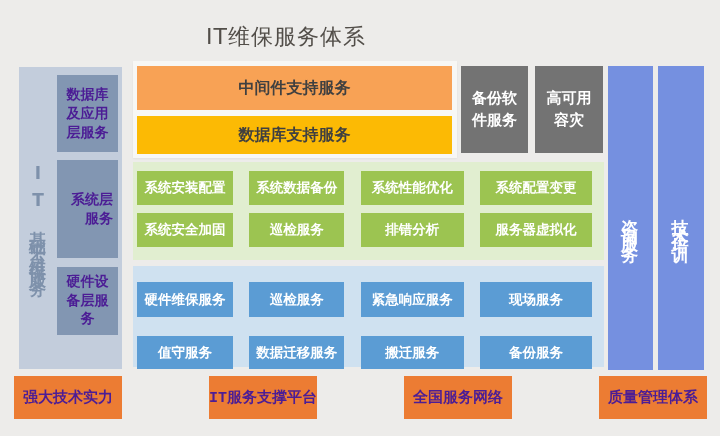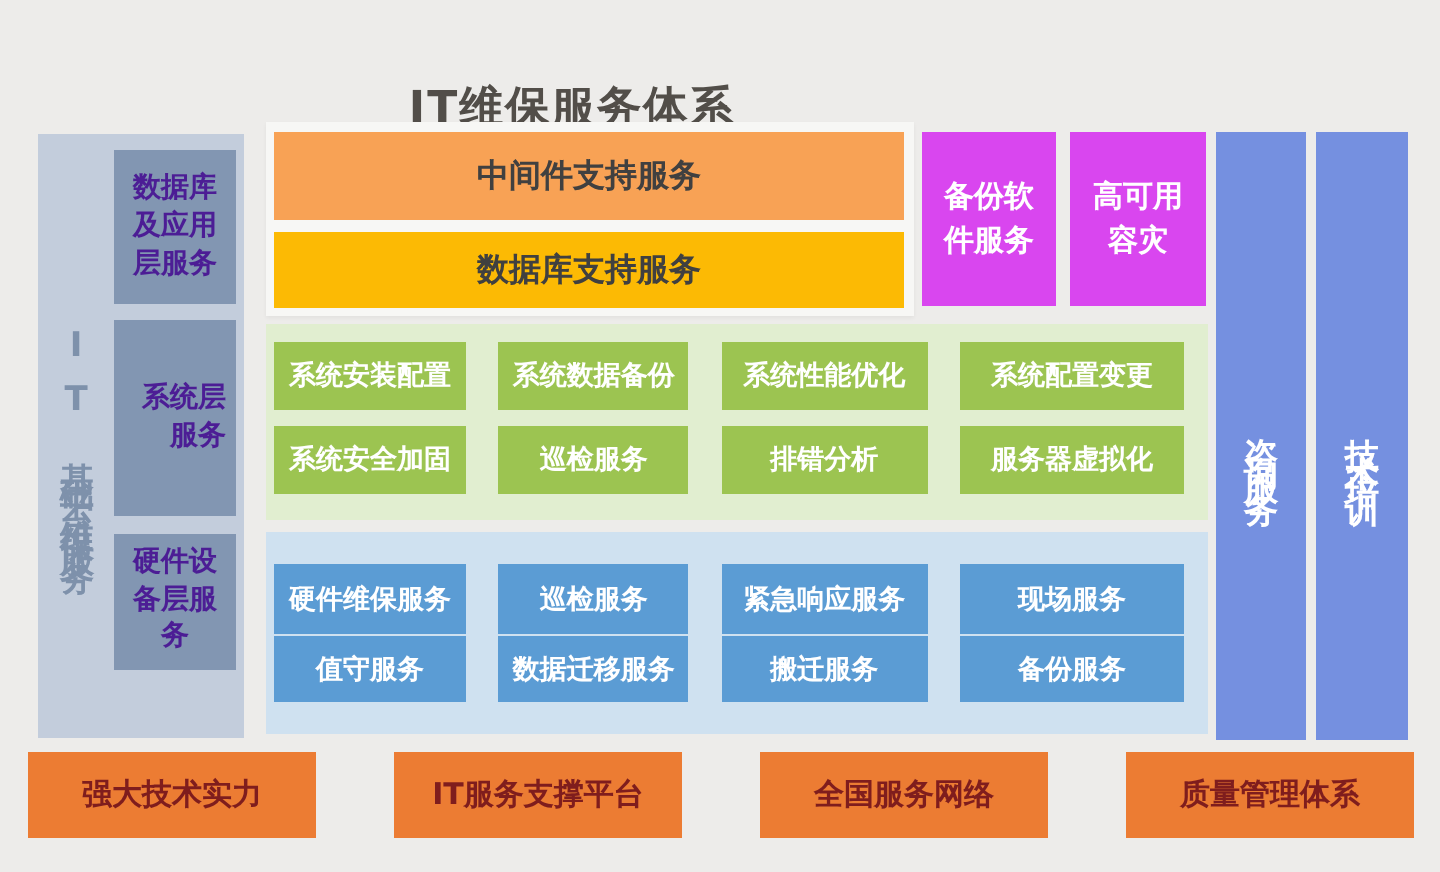--- a/index.html
+++ b/index.html
@@ -9,23 +9,22 @@
   }
   .stage{
     position:relative;
     width:720px;height:436px;
     background:#edecea;
     overflow:hidden;
   }
   .title{
     position:absolute;left:0;top:22px;width:572px;
     text-align:center;
-    font-size:22px;font-weight:700;color:#524e49;
+    font-size:22px;font-weight:400;color:#524e49;
     letter-spacing:1px;
-    margin-top:17px;
   }
   
   .left-wrap{
     position:absolute;left:19px;top:67px;width:103px;height:302px;
     background:#c3cddc;
   }
   .left-vlabel{
     position:absolute;left:0;top:0;width:39px;height:100%;
     display:flex;align-items:center;justify-content:center;
     writing-mode:vertical-rl;text-orientation:upright;
@@ -48,21 +47,21 @@
   }
   .hbar{
     position:absolute;left:4px;width:315px;
     color:#404040;font-size:16px;font-weight:bold;
     display:flex;align-items:center;justify-content:center;
   }
   .hbar.middleware{top:5px;height:44px;background:#f8a255;}
   .hbar.database{top:55px;height:38px;background:#fcba04;}
   .cyan-box{
     position:absolute;top:66px;height:87px;
-    background:#d946ef;color:#fff;
+    background:#737373;color:#fff;
     display:flex;align-items:center;justify-content:center;text-align:center;
     font-size:15px;font-weight:bold;line-height:1.45;
     word-break:break-all;padding:0 8px;box-sizing:border-box;
   }
   .cyan-box.c1{left:461px;width:67px;}
   .cyan-box.c2{left:535px;width:68px;}
   
   .grid-panel{
     position:absolute;left:133px;width:471px;
     box-sizing:border-box;
@@ -70,21 +69,21 @@
     grid-template-columns:96px 95px 103px 112px;
     justify-content:space-between;
     padding-left:4px;padding-right:12px;
   }
   .grid-panel.sys{
     top:162px;height:98px;background:#e1eed0;
     grid-template-rows:34px 34px;row-gap:8px;padding-top:9px;
   }
   .grid-panel.hw{
     top:266px;height:101px;background:#cfe1f0;
-    grid-template-rows:35px 33px;row-gap:1px;padding-top:16px;
+    grid-template-rows:35px 33px;row-gap:19px;padding-top:16px;
   }
   .cell{
     color:#fff;font-size:13.5px;font-weight:bold;
     display:flex;align-items:center;justify-content:center;
     white-space:nowrap;
   }
   .cell.green{background:#9cc451;}
   .cell.blue{background:#5b9cd4;}
   
   .vbar{
@@ -96,24 +95,25 @@
     text-indent:9px;
   }
   .vbar.consult{left:608px;width:45px;}
   .vbar.training{left:658px;width:46px;}
   
   .bottom-row{
     position:absolute;left:14px;top:376px;width:693px;height:43px;
     display:flex;justify-content:space-between;
   }
   .bottom-box{
-    width:144px;height:43px;background:#ec7c33;color:#7f1d1d;
+    width:108px;height:43px;background:#ec7c33;color:#4c1d95;
     font-size:15px;font-weight:bold;
     display:flex;align-items:center;justify-content:center;
     white-space:nowrap;
+    font-family:Liberation Mono, monospace;
   }
 </style>
 </head>
 <body>
 
 <div class="stage">
 
   <div class="title">IT维保服务体系</div>
 
   <div class="left-wrap">

